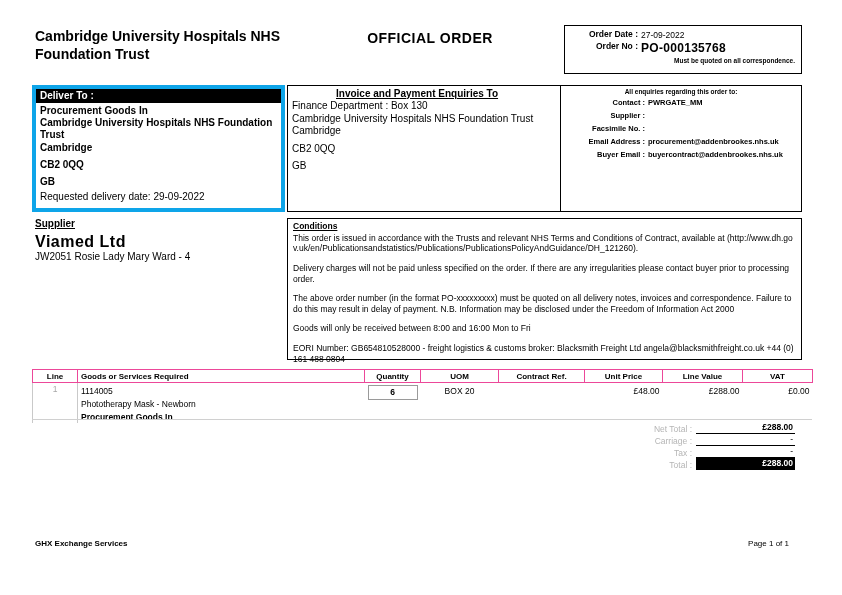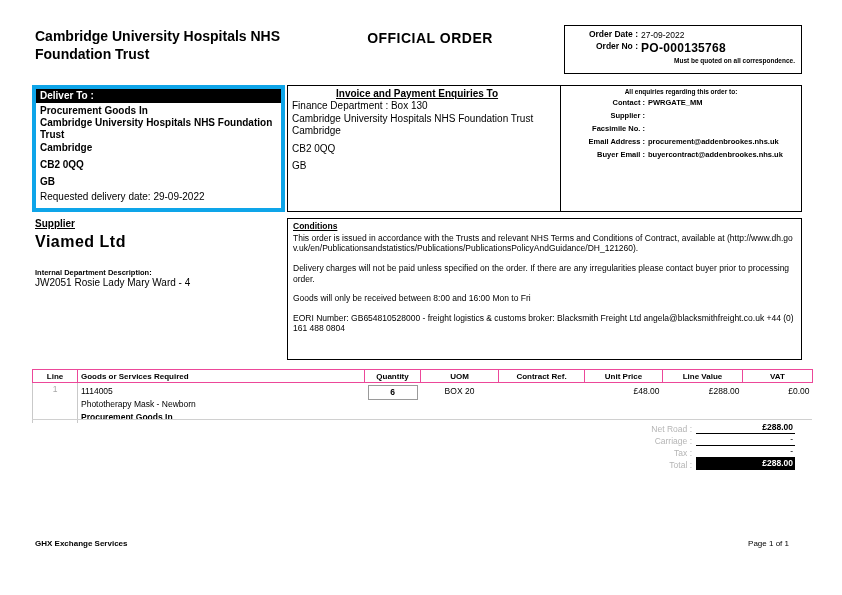--- a/index.html
+++ b/index.html
@@ -150,28 +150,28 @@
   </div>
   <div class="contact-row">
     <span class="lbl">Buyer Email :</span>
     <span class="val">buyercontract@addenbrookes.nhs.uk</span>
   </div>
 </div>
 
 <div class="abs supplier-block">
   <div class="supplier-label">Supplier</div>
   <div class="supplier-name">Viamed Ltd</div>
-  <div class="dept-label">Internal Department Description:</div>
   <div class="dept-value">JW2051 Rosie Lady Mary Ward - 4</div>
 </div>
 
 <div class="abs conditions-box">
   <div class="conditions-title">Conditions</div>
   <p>This order is issued in accordance with the Trusts and relevant NHS Terms and Conditions of Contract, available at (http://www.dh.gov.uk/en/Publicationsandstatistics/Publications/PublicationsPolicyAndGuidance/DH_121260).</p>
   <p class="nobreak">Delivery charges will not be paid unless specified on the order. If there are any irregularities please contact buyer prior to processing order.</p>
+  <p class="nobreak">The above order number (in the format PO-xxxxxxxxx) must be quoted on all delivery notes, invoices and correspondence. Failure to do this may result in delay of payment. N.B. Information may be disclosed under the Freedom of Information Act 2000</p>
   <p class="nobreak">Goods will only be received between 8:00 and 16:00 Mon to Fri</p>
   <p class="nobreak">EORI Number: GB654810528000 - freight logistics &amp; customs broker: Blacksmith Freight Ltd angela@blacksmithfreight.co.uk +44 (0) 161 488 0804</p>
 </div>
 
 <table class="abs items-table">
   <colgroup>
     <col class="col-line">
       <col class="col-goods">
       <col class="col-qty">
       <col class="col-uom">
@@ -209,21 +209,21 @@
       <td class="money">£288.00</td>
       <td class="money">£0.00</td>
     </tr>
   </tbody>
 </table>
 
 <div class="abs table-endline"></div>
 
 <div class="abs totals">
   <div class="total-row">
-    <span class="t-lbl">Net Road :</span>
+    <span class="t-lbl">Net Total :</span>
     <span class="t-val">£288.00</span>
   </div>
   <div class="total-row">
     <span class="t-lbl">Carriage :</span>
     <span class="t-val dash">-</span>
   </div>
   <div class="total-row">
     <span class="t-lbl">Tax :</span>
     <span class="t-val dash">-</span>
   </div>

